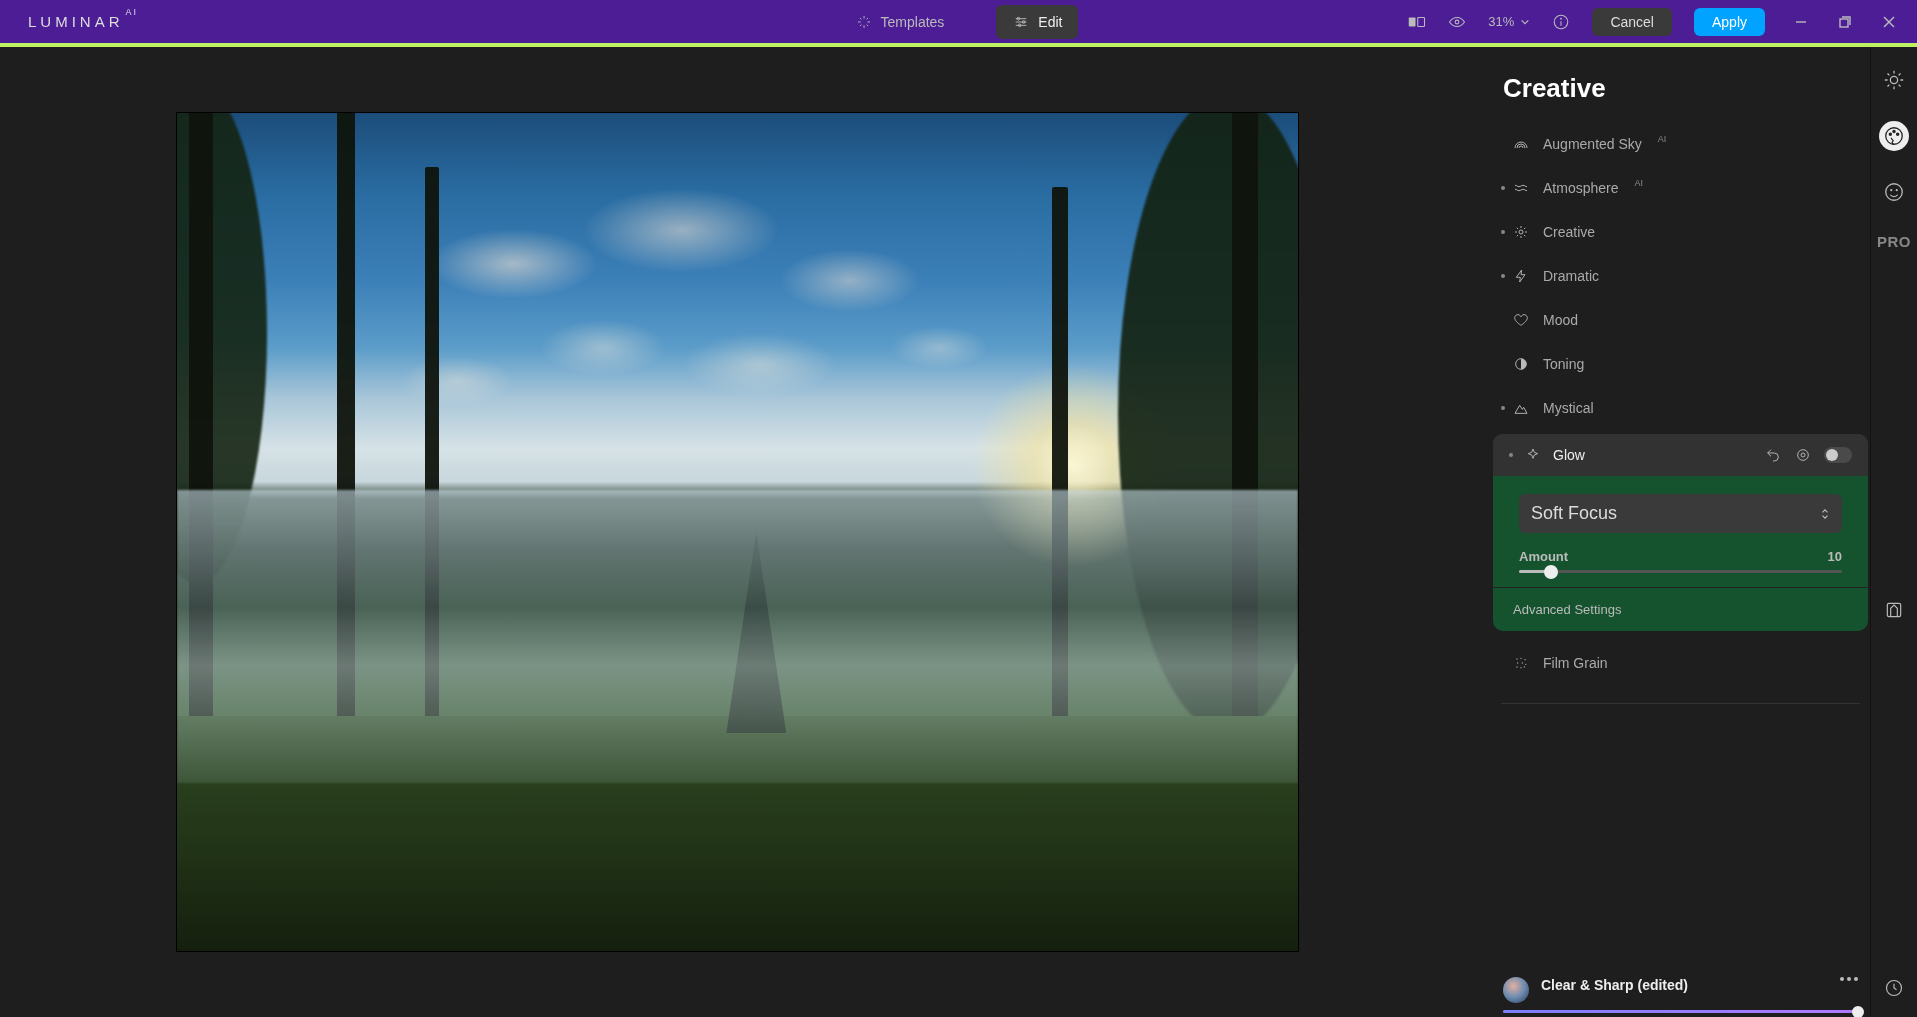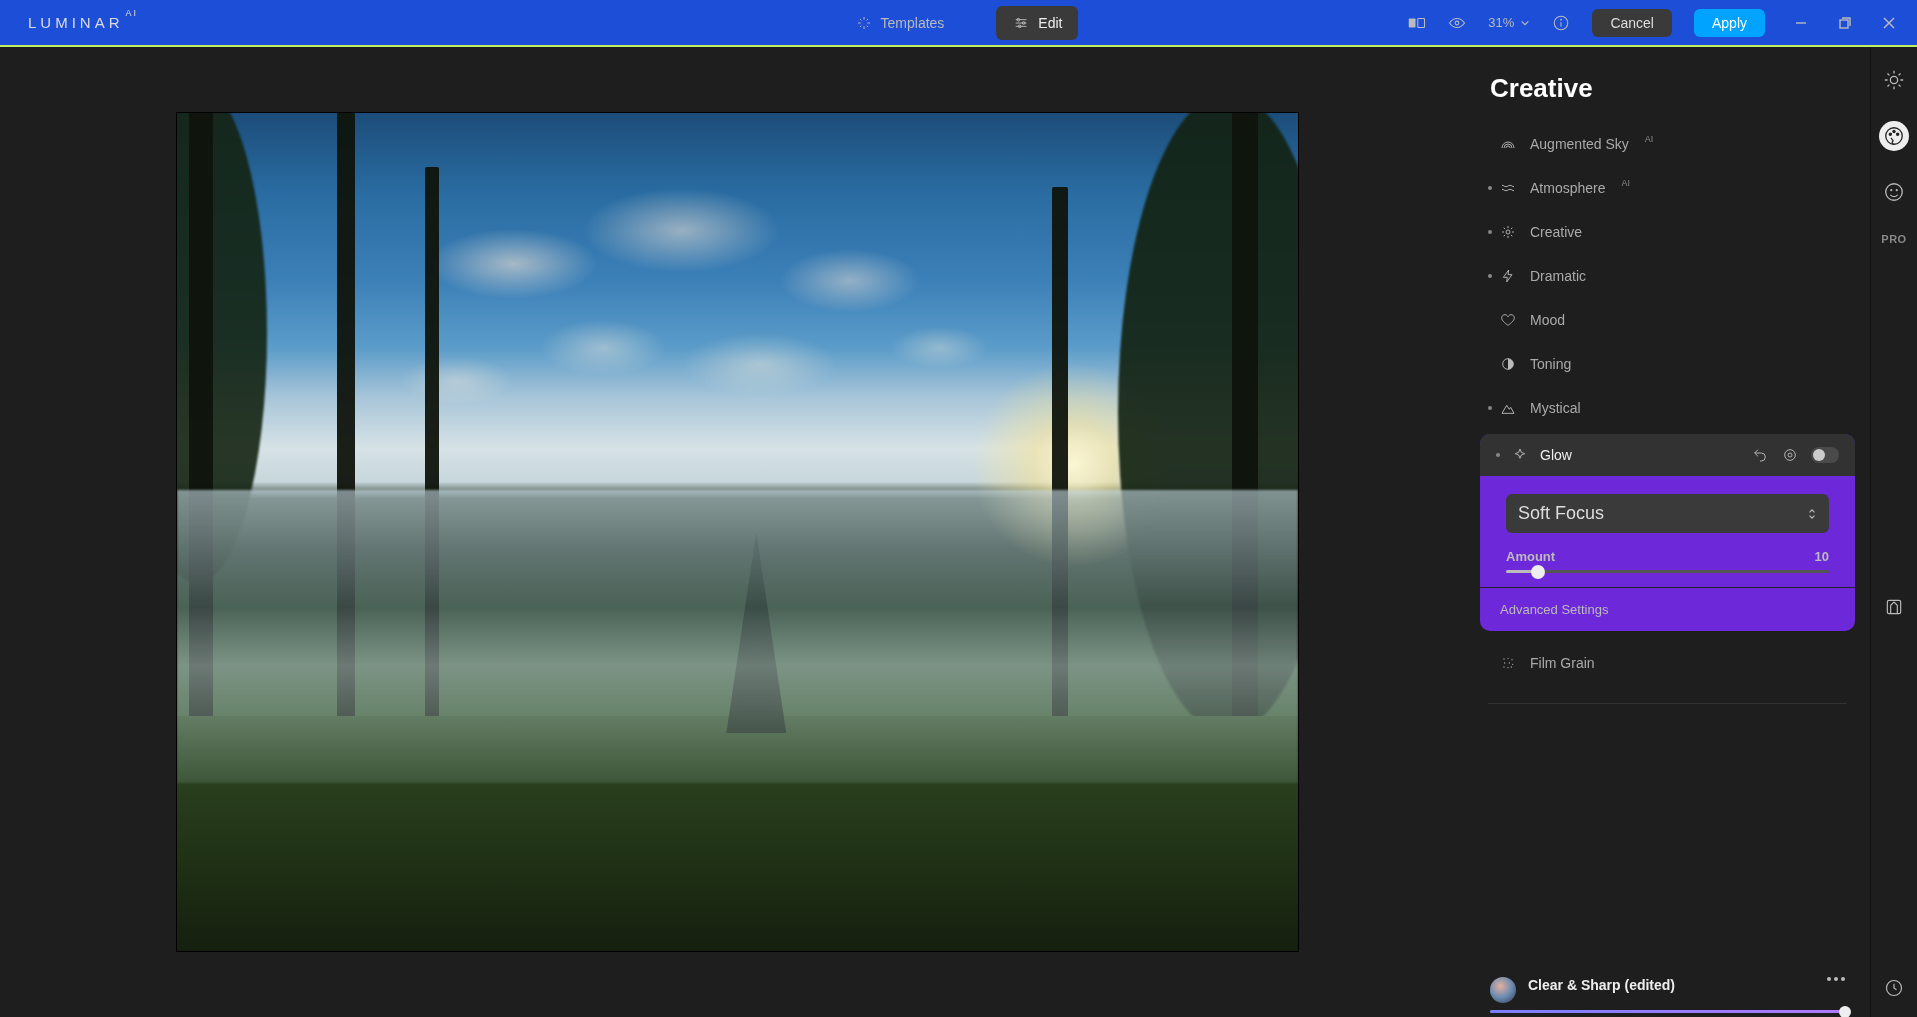--- a/index.html
+++ b/index.html
@@ -1,21 +1,21 @@
 <!DOCTYPE html>
 <html><head>
 <meta charset="utf-8">
 <style>
   * { box-sizing: border-box; margin: 0; padding: 0; font-family: -apple-system, "Segoe UI", sans-serif; user-select: none; }
   html, body { width: 1917px; height: 1017px; background:#1e1e1e; overflow: hidden; color:#ccc; }
 
   
   .topbar {
-    height: 47px; display:flex; align-items:center; background:#1d4ed8;
-    border-bottom:2px solid #bef264;
+    height: 47px; display:flex; align-items:center; background:#4c1d95;
+    border-bottom:4px solid #bef264;
   }
   .logo { padding-left:28px; letter-spacing:4px; font-weight:400; font-size:15px; color:#ddd; }
   .logo sup { font-size:9px; letter-spacing:2px; position:relative; top:-6px; left:2px; }
   .top-center { position:absolute; left:50%; transform:translateX(-50%); display:flex; gap:12px; align-items:center; }
   .top-btn {
     display:flex; align-items:center; gap:8px; padding:8px 16px;
     color:#bbb; font-size:14px; border-radius:6px; cursor:pointer;
   }
   .top-btn.active { background:#3a3a3a; color:#eee;margin-left:24px; }
   .top-right { margin-left:auto; display:flex; align-items:center; gap:22px; padding-right:20px; }
@@ -81,36 +81,36 @@
   .t5{ width:16px; height:680px; right:230px; }
   .smalltree{position:absolute; bottom:26%; left:49%; width:60px; height:200px;
     background:radial-gradient(ellipse at 50% 30%, rgba(15,30,15,0.9), transparent 70%),
                linear-gradient(rgba(12,22,12,0.9),rgba(12,22,12,0.9));
     clip-path:polygon(50% 0,100% 100%,0 100%);}
   .grass{position:absolute;left:0;right:0;bottom:0;height:28%;
     background:linear-gradient(to bottom,#2f4a24,#233618 50%,#151f0e);}
 
   
   .right-panel {
-    position:absolute; top:47px; right:52px; bottom:0; width:395px;
+    position:absolute; top:47px; right:39px; bottom:0; width:395px;
     background:#1e1e1e; padding:26px 0 0 0; overflow:hidden;
   }
   .panel-title { font-size:26px; font-weight:600; color:#fff; padding:0 20px 18px 20px; }
   .tool-list { display:flex; flex-direction:column; }
   .tool-item {
     display:flex; align-items:center; gap:14px; padding:14px 20px 14px 30px;
     color:#aaa; font-size:14px; cursor:pointer; position:relative;
   }
   .tool-mod-dot{ width:4px; height:4px; border-radius:50%; background:#888; position:absolute; left:18px; }
   .tool-icon{ width:16px; height:16px; flex-shrink:0; }
   .tool-item sup{font-size:9px; position:relative; top:-5px; left:2px; color:#888;}
 
   
   .glow-card {
-    margin:4px 10px 10px 10px; background:#6d28d9; border-radius:10px; overflow:hidden;
+    margin:4px 10px 10px 10px; background:#14532d; border-radius:10px; overflow:hidden;
   }
   .glow-header{
     display:flex; align-items:center; gap:12px; padding:12px 16px;
     background:#323232;
   }
   .glow-header .title{ color:#eee; font-size:14px; flex:1; }
   .glow-header .hicon{ cursor:pointer; width:18px; height:18px; display:flex; align-items:center; justify-content:center;}
   .toggle{
     width:28px;height:16px;border-radius:8px;background:#4a4a4a;position:relative;cursor:pointer;
   }
@@ -150,21 +150,21 @@
   
   .rail{
     position:absolute;top:47px;right:0;bottom:0;width:47px;background:#1e1e1e;
     display:flex;flex-direction:column;align-items:center;padding-top:18px;gap:26px;
     border-left:1px solid #121212;
   }
   .rail-btn{width:30px;height:30px;display:flex;align-items:center;justify-content:center;
     border-radius:50%;cursor:pointer;}
   .rail-btn.active{background:#eee;}
   .rail-btn.active svg *{stroke:#222;}
-  .rail-pro{font-size:11px;font-weight:700;color:#888;letter-spacing:0.5px;cursor:pointer;}
+  .rail-pro{font-size:15px;font-weight:700;color:#888;letter-spacing:0.5px;cursor:pointer;}
   .rail-spacer{flex:1;}
 </style>
 </head>
 <body>
 
 <div class="topbar">
   <div class="logo">
     <span>LUMINAR</span><sup>AI</sup>
   </div>
 

